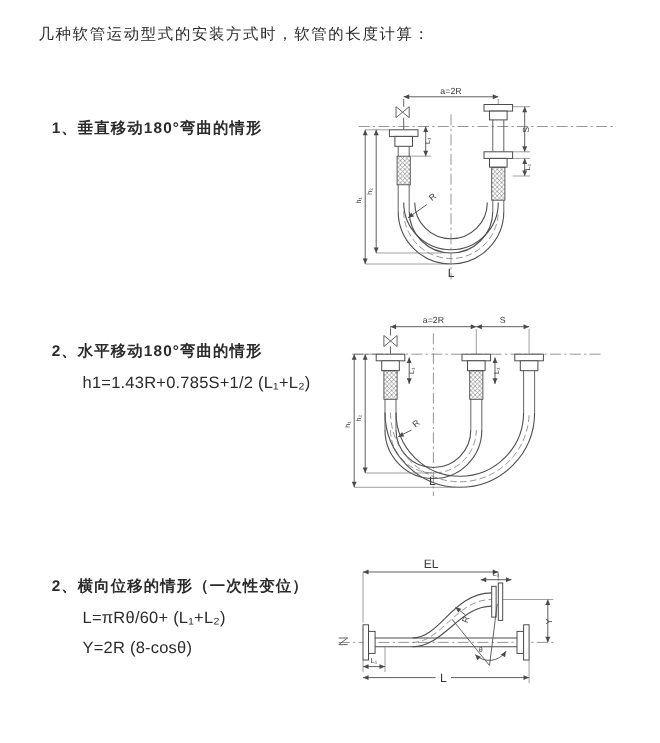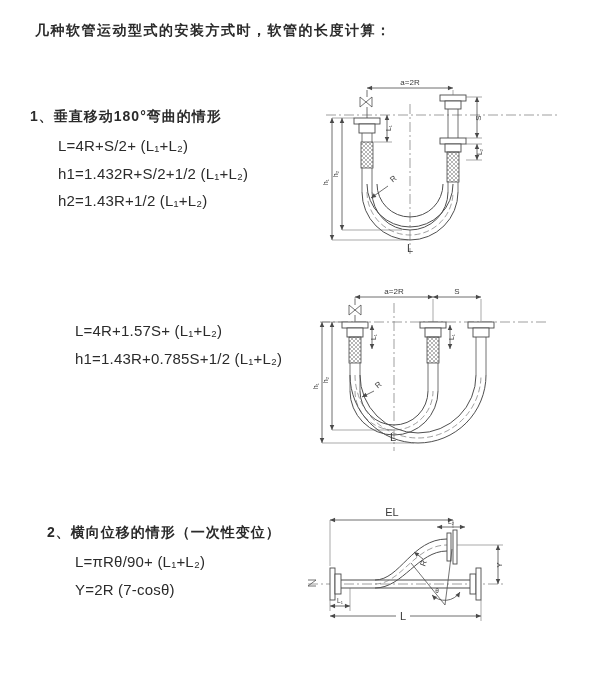--- a/index.html
+++ b/index.html
@@ -1,18 +1,18 @@
 <!DOCTYPE html>
 <html><head>
 <meta charset="utf-8">
 <style>
   html,body{margin:0;padding:0;background:#fff;}
   body{width:600px;height:675px;position:relative;overflow:hidden;
        font-family:"Liberation Sans","DejaVu Sans",sans-serif;color:#2b2b2b;}
-  .title{position:absolute;left:35px;top:22px;font-size:14px;font-weight:bold;letter-spacing:1.5px;}
+  .title{position:absolute;left:35px;top:22px;font-size:14px;font-weight:normal;letter-spacing:1.5px;}
   .sec{position:absolute;width:290px;}
   .sec-h{font-size:14px;font-weight:bold;letter-spacing:1px;white-space:nowrap;}
   .formulas{margin:6px 0 0 28px;}
   .sec-f{font-size:15px;line-height:27.5px;white-space:nowrap;letter-spacing:0.2px;}
   svg{position:absolute;overflow:visible;}
   svg text{font-family:"Liberation Sans","DejaVu Sans",sans-serif;fill:#3a3a3a;}
   .dim{stroke:#4a4a4a;stroke-width:0.8;fill:none;}
   .ext{stroke:#6e6e6e;stroke-width:0.6;fill:none;}
   .hose{stroke:#4f4f4f;stroke-width:1;fill:none;}
   .thin{stroke:#4f4f4f;stroke-width:0.8;fill:none;}
@@ -21,41 +21,36 @@
   .part{fill:#fff;stroke:#4a4a4a;stroke-width:0.9;}
   .lbl{font-size:8px;}
   .lbl-s{font-size:6.5px;}
   .lbl-b{font-size:11px;}
 </style>
 </head>
 <body>
 
 <div class="title">几种软管运动型式的安装方式时，软管的长度计算：</div>
 
-<div class="sec" style="left:30px;top:108px">
+<div class="sec" style="left:47px;top:108px">
   <div class="sec-h">1、垂直移动180°弯曲的情形</div>
+</div>
+
+<div class="sec" style="left:47px;top:311px">
+  <div class="sec-h">2、水平移动180°弯曲的情形</div>
   <div class="formulas">
-    <div class="sec-f">L=4R+S/2+ (L₁+L₂)</div>
-    <div class="sec-f">h1=1.432R+S/2+1/2 (L₁+L₂)</div>
-    <div class="sec-f">h2=1.43R+1/2 (L₁+L₂)</div>
-  </div>
-</div>
-
-<div class="sec" style="left:47px;top:311px">
-  <div class="formulas">
-    <div class="sec-f">L=4R+1.57S+ (L₁+L₂)</div>
     <div class="sec-f">h1=1.43R+0.785S+1/2 (L₁+L₂)</div>
   </div>
 </div>
 
 <div class="sec" style="left:47px;top:524px">
   <div class="sec-h">2、横向位移的情形（一次性变位）</div>
   <div class="formulas">
-    <div class="sec-f">L=πRθ/90+ (L₁+L₂)</div>
-    <div class="sec-f">Y=2R (7-cosθ)</div>
+    <div class="sec-f">L=πRθ/60+ (L₁+L₂)</div>
+    <div class="sec-f">Y=2R (8-cosθ)</div>
   </div>
 </div>
 
 <svg style="left:308px;top:74px" width="278" height="184" viewBox="0 0 278 184">
   <defs>
     <marker id="ar1" viewBox="0 0 10 10" refX="9" refY="5" markerWidth="9" markerHeight="7" orient="auto-start-reverse">
       <path d="M0,1 L9,5 L0,9 z" fill="#4a4a4a"></path>
     </marker>
     <pattern id="br1" width="4" height="4" patternUnits="userSpaceOnUse">
       <path d="M0,4 L4,0 M0,0 L4,4" stroke="#6a6a6a" stroke-width="0.5"></path>

